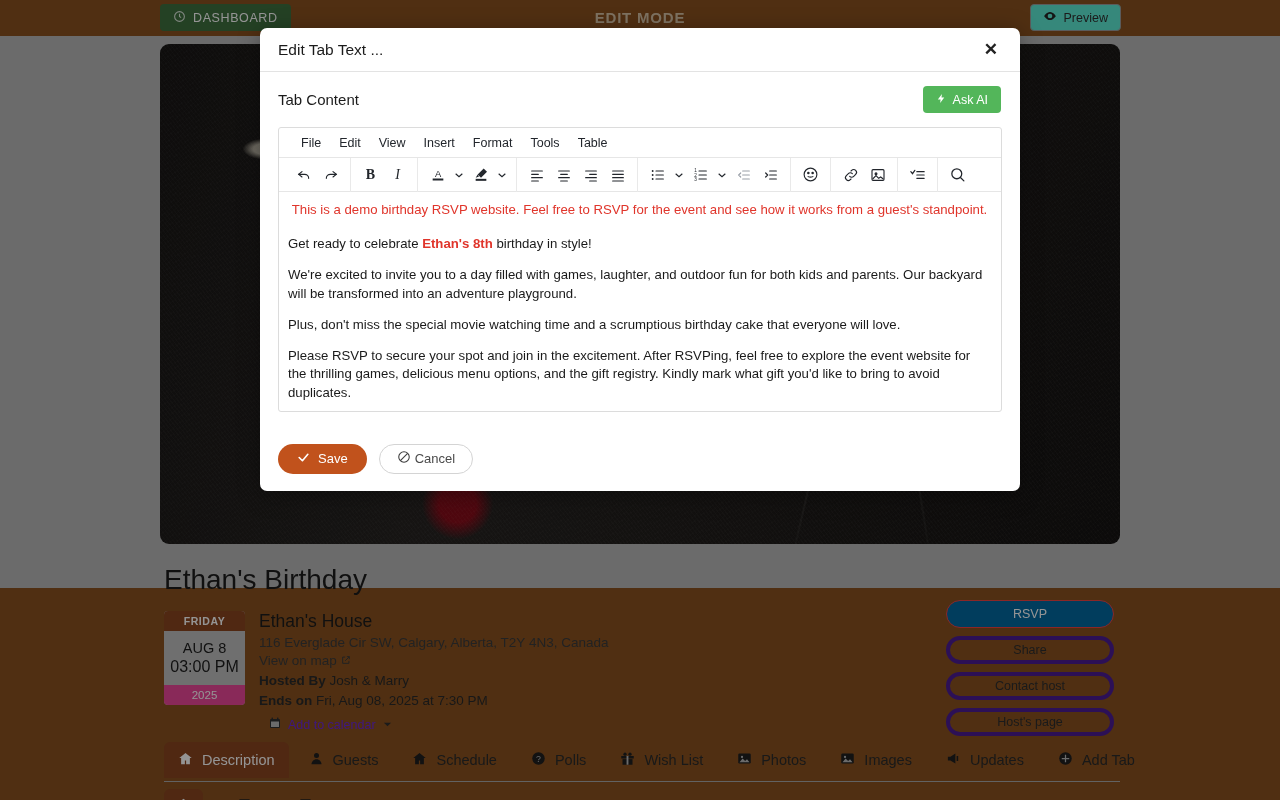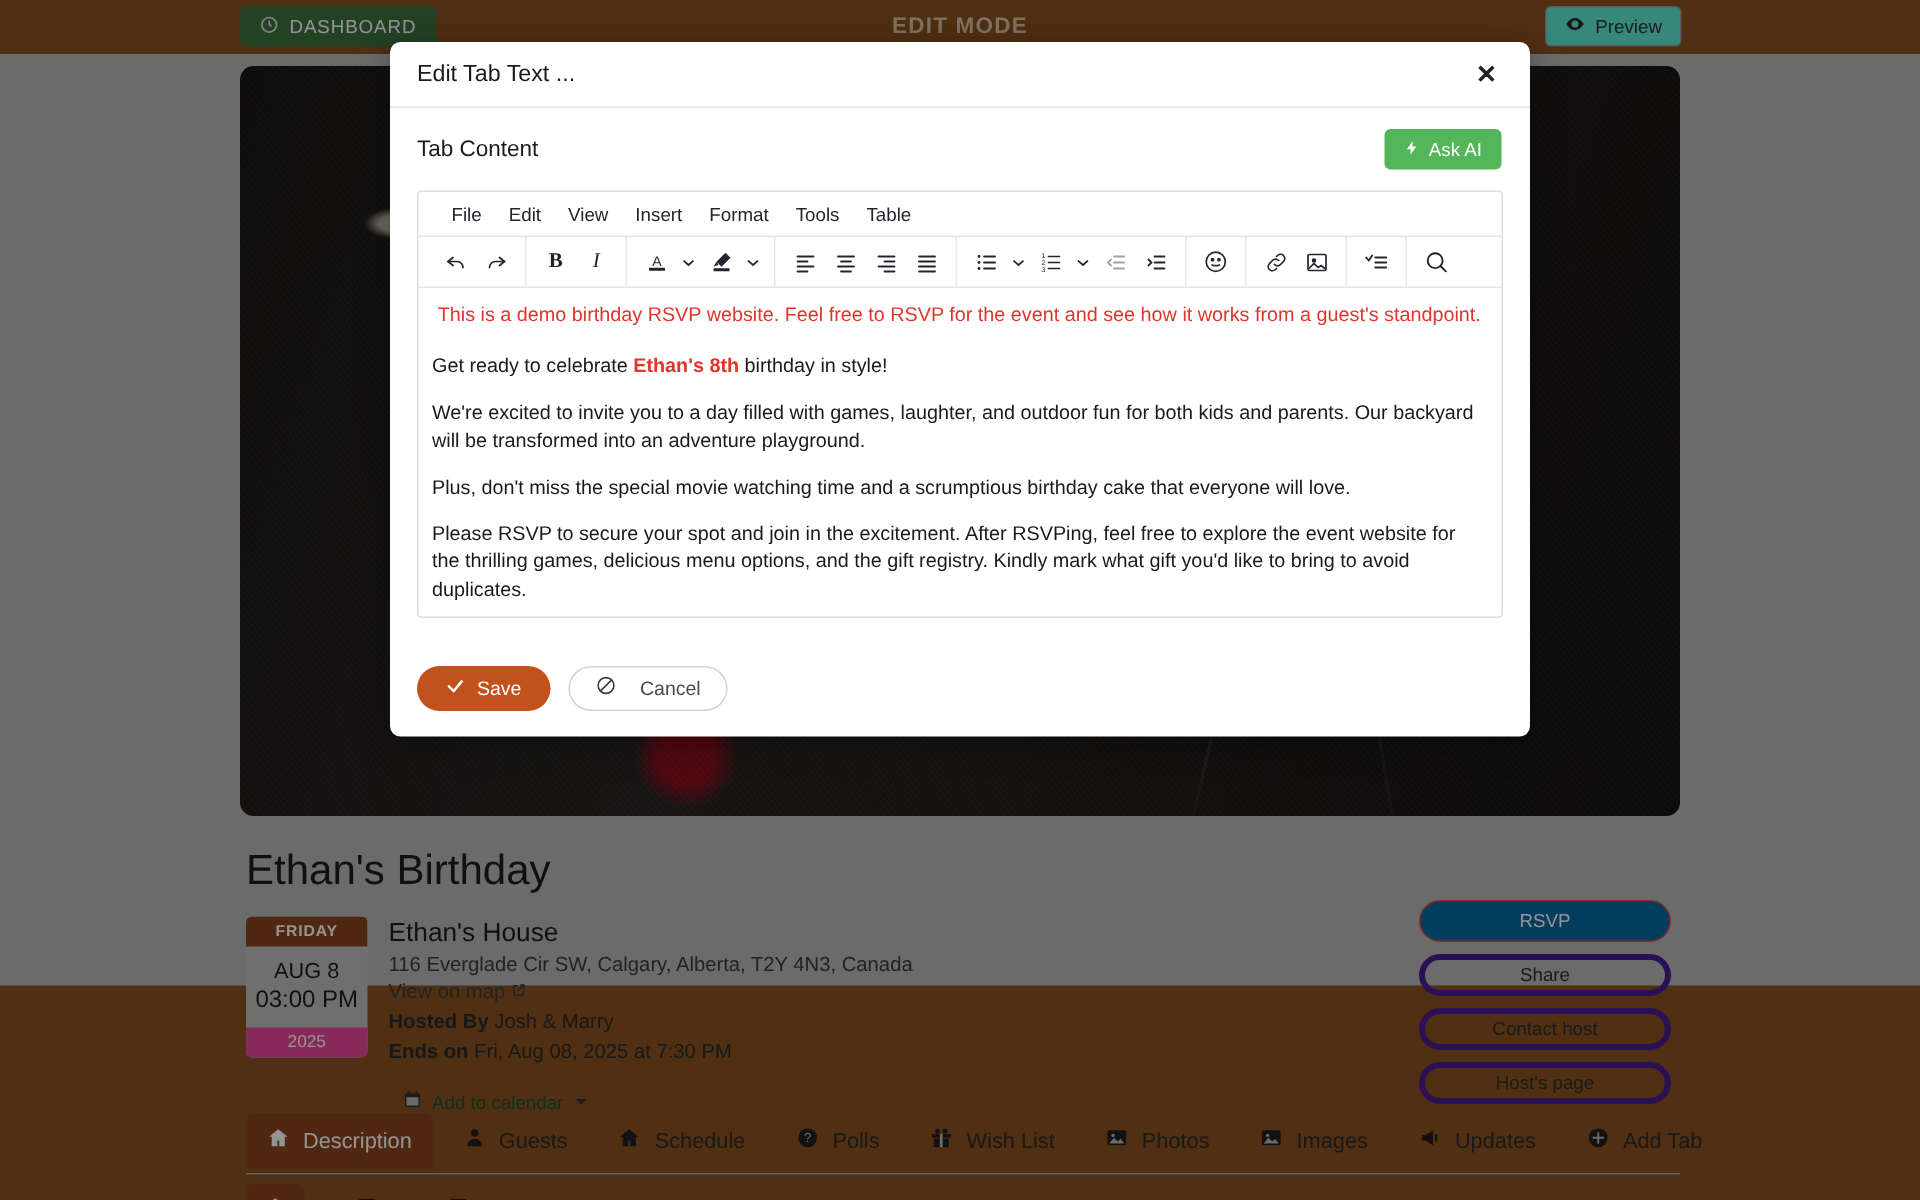--- a/index.html
+++ b/index.html
@@ -7,21 +7,21 @@
     margin: 0; padding: 0;
     width: 1280px; height: 800px;
     overflow: hidden;
     font-family: "Liberation Sans", sans-serif;
   }
   body { background: #8a5220; }
 
   
   #page-root {
     position: absolute; inset: 0;
-    width: 1280px; height: 657px;
+    width: 1280px; height: 588px;
     background: #b9b9b9;
   }
 
   
   #edit-bar {
     position: absolute; top: 0; left: 0;
     width: 1280px; height: 36px;
     background: #8a5220;
     display: flex; align-items: center;
     z-index: 5;
@@ -123,21 +123,21 @@
     background: #ec4899; color: #fff;
     font-size: 11.5px; padding: 4px 0;
   }
   #place-block { flex: 1; color: #2a2a2a; }
   #place-name { font-size: 17.5px; color: #1d1d1d; margin-bottom: 3px; }
   #place-address { font-size: 13.5px; color: #3b3b3b; }
   #view-map { font-size: 13.5px; color: #3b3b3b; cursor: pointer; margin-top: 3px; }
   .meta-line { font-size: 13.5px; margin-top: 5px; color: #2a2a2a; }
   .meta-line b { font-weight: bold; }
   #add-cal {
-    font-size: 12.5px; color: #14532d; margin-top: 19px;
+    font-size: 12.5px; color: #6d28d9; margin-top: 9px;
     display: flex; align-items: center; gap: 7px;
     padding-left: 10px; cursor: pointer;
   }
 
   
   #action-col {
     position: absolute; right: 6px; top: 556px;
     width: 168px;
     display: flex; flex-direction: column; gap: 8px;
   }
@@ -269,21 +269,21 @@
   }
   #save-btn {
     background: #c1521c; color: #fff;
     border-radius: 16px; height: 30px;
     display: flex; align-items: center; gap: 8px;
     padding: 0 19px; font-size: 13px; cursor: pointer;
   }
   #cancel-btn {
     background: #fff; color: #4a4a4a;
     border: 1px solid #d4d4d4; border-radius: 16px; height: 30px;
-    display: flex; align-items: center; gap: 16px;
+    display: flex; align-items: center; gap: 4px;
     padding: 0 17px; font-size: 13px; cursor: pointer;
   }
 </style>
 </head>
 <body>
 
 <div id="page-root">
 
   <div id="edit-bar">
     <div id="dashboard-btn">

